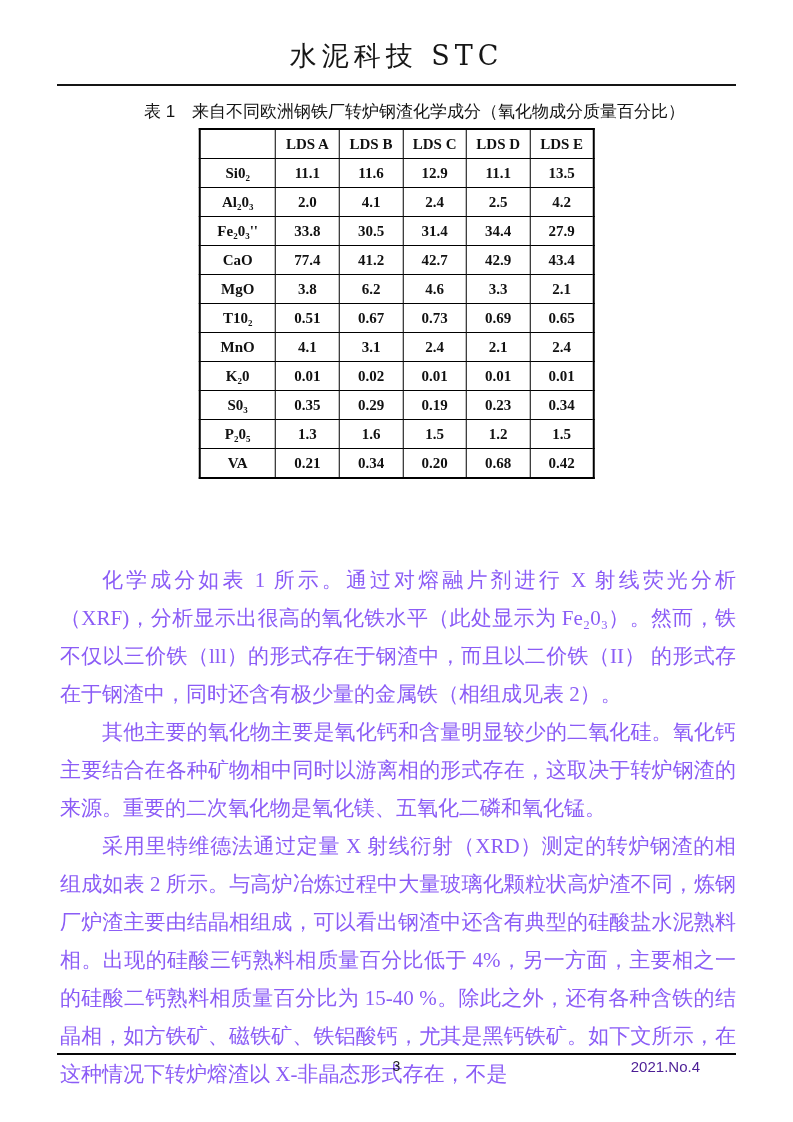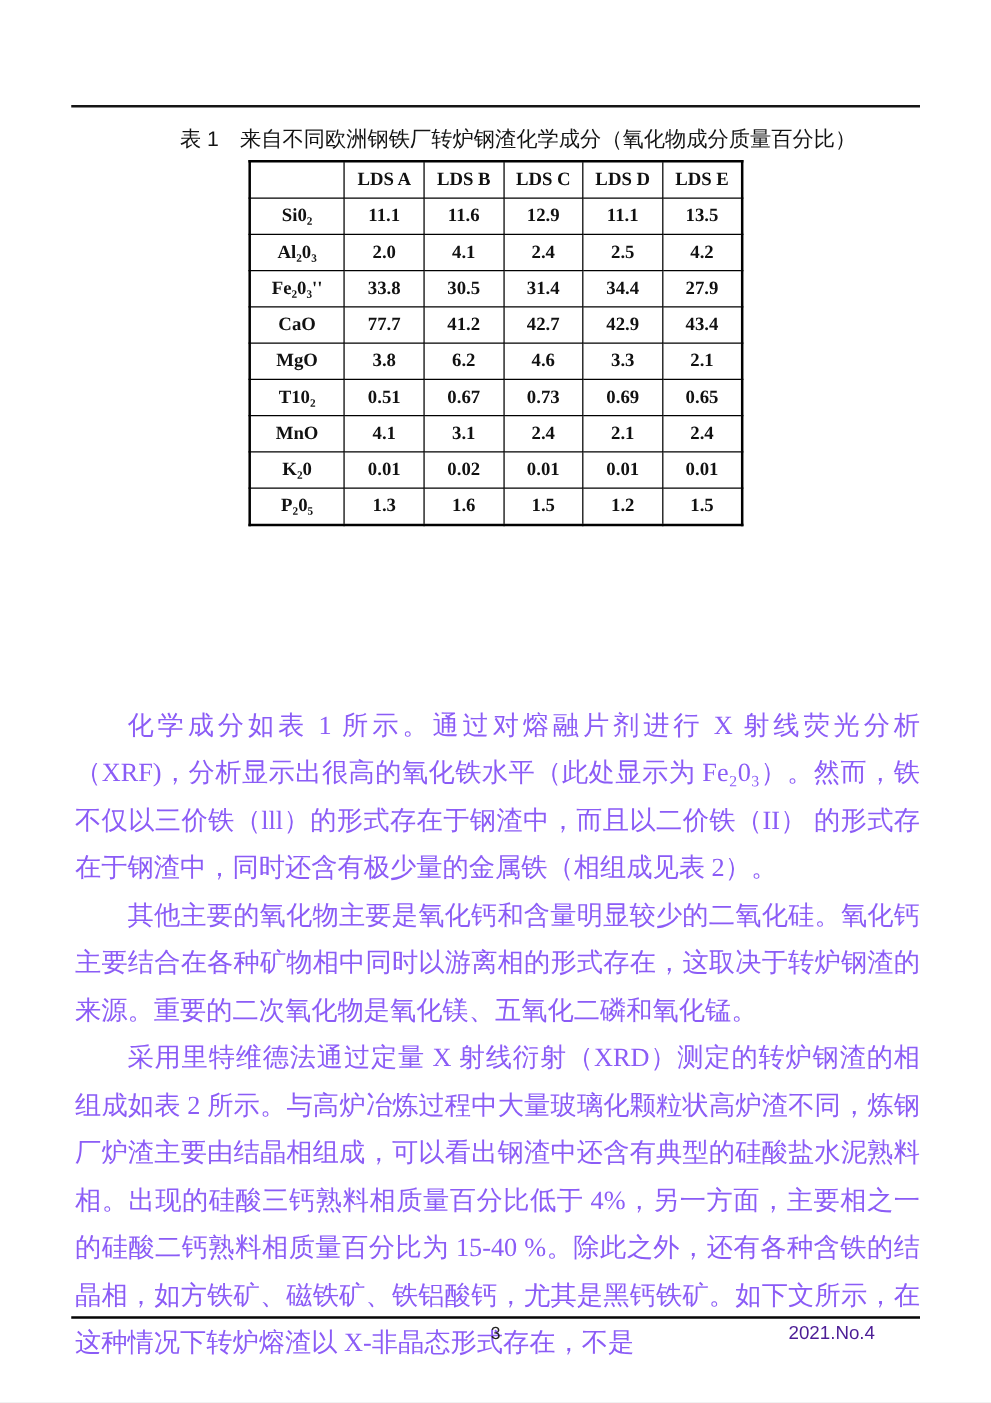--- a/index.html
+++ b/index.html
@@ -95,20 +95,21 @@
     font-size: 15px;
     font-family: "Liberation Sans", "DejaVu Sans", sans-serif;
     color: #4c1d95;
   }
 </style>
 </head>
 <body>
 
 <div class="page">
 
+  <div class="journal-title">水泥科技 STC</div>
 
   <div class="header-rule"></div>
 
   <div class="table-caption">表 1　来自不同欧洲钢铁厂转炉钢渣化学成分（氧化物成分质量百分比）</div>
 
   <table class="composition-table">
     <colgroup id="table-colgroup">
         <col class="label-col">
         <col class="data-col">
         <col class="data-col">
@@ -146,21 +147,21 @@
         <tr>
           <th>Fe₂0₃''</th>
           <td>33.8</td>
           <td>30.5</td>
           <td>31.4</td>
           <td>34.4</td>
           <td>27.9</td>
         </tr>
         <tr>
           <th>CaO</th>
-          <td>77.7</td>
+          <td>77.4</td>
           <td>41.2</td>
           <td>42.7</td>
           <td>42.9</td>
           <td>43.4</td>
         </tr>
         <tr>
           <th>MgO</th>
           <td>3.8</td>
           <td>6.2</td>
           <td>4.6</td>
@@ -185,27 +186,43 @@
         </tr>
         <tr>
           <th>K₂0</th>
           <td>0.01</td>
           <td>0.02</td>
           <td>0.01</td>
           <td>0.01</td>
           <td>0.01</td>
         </tr>
         <tr>
+          <th>S0₃</th>
+          <td>0.35</td>
+          <td>0.29</td>
+          <td>0.19</td>
+          <td>0.23</td>
+          <td>0.34</td>
+        </tr>
+        <tr>
           <th>P₂0₅</th>
           <td>1.3</td>
           <td>1.6</td>
           <td>1.5</td>
           <td>1.2</td>
           <td>1.5</td>
         </tr>
+        <tr>
+          <th>VA</th>
+          <td>0.21</td>
+          <td>0.34</td>
+          <td>0.20</td>
+          <td>0.68</td>
+          <td>0.42</td>
+        </tr>
       </tbody>
   </table>
 
   <div class="body-text">
     <p>化学成分如表 1 所示。通过对熔融片剂进行 X 射线荧光分析（XRF)，分析显示出很高的氧化铁水平（此处显示为 Fe₂0₃）。然而，铁不仅以三价铁（lll）的形式存在于钢渣中，而且以二价铁（II） 的形式存在于钢渣中，同时还含有极少量的金属铁（相组成见表 2）。</p>
     <p>其他主要的氧化物主要是氧化钙和含量明显较少的二氧化硅。氧化钙主要结合在各种矿物相中同时以游离相的形式存在，这取决于转炉钢渣的来源。重要的二次氧化物是氧化镁、五氧化二磷和氧化锰。</p>
     <p>采用里特维德法通过定量 X 射线衍射（XRD）测定的转炉钢渣的相组成如表 2 所示。与高炉冶炼过程中大量玻璃化颗粒状高炉渣不同，炼钢厂炉渣主要由结晶相组成，可以看出钢渣中还含有典型的硅酸盐水泥熟料相。出现的硅酸三钙熟料相质量百分比低于 4%，另一方面，主要相之一的硅酸二钙熟料相质量百分比为 15-40 %。除此之外，还有各种含铁的结晶相，如方铁矿、磁铁矿、铁铝酸钙，尤其是黑钙铁矿。如下文所示，在这种情况下转炉熔渣以 X-非晶态形式存在，不是</p>
   </div>
 
   <div class="footer-rule"></div>

